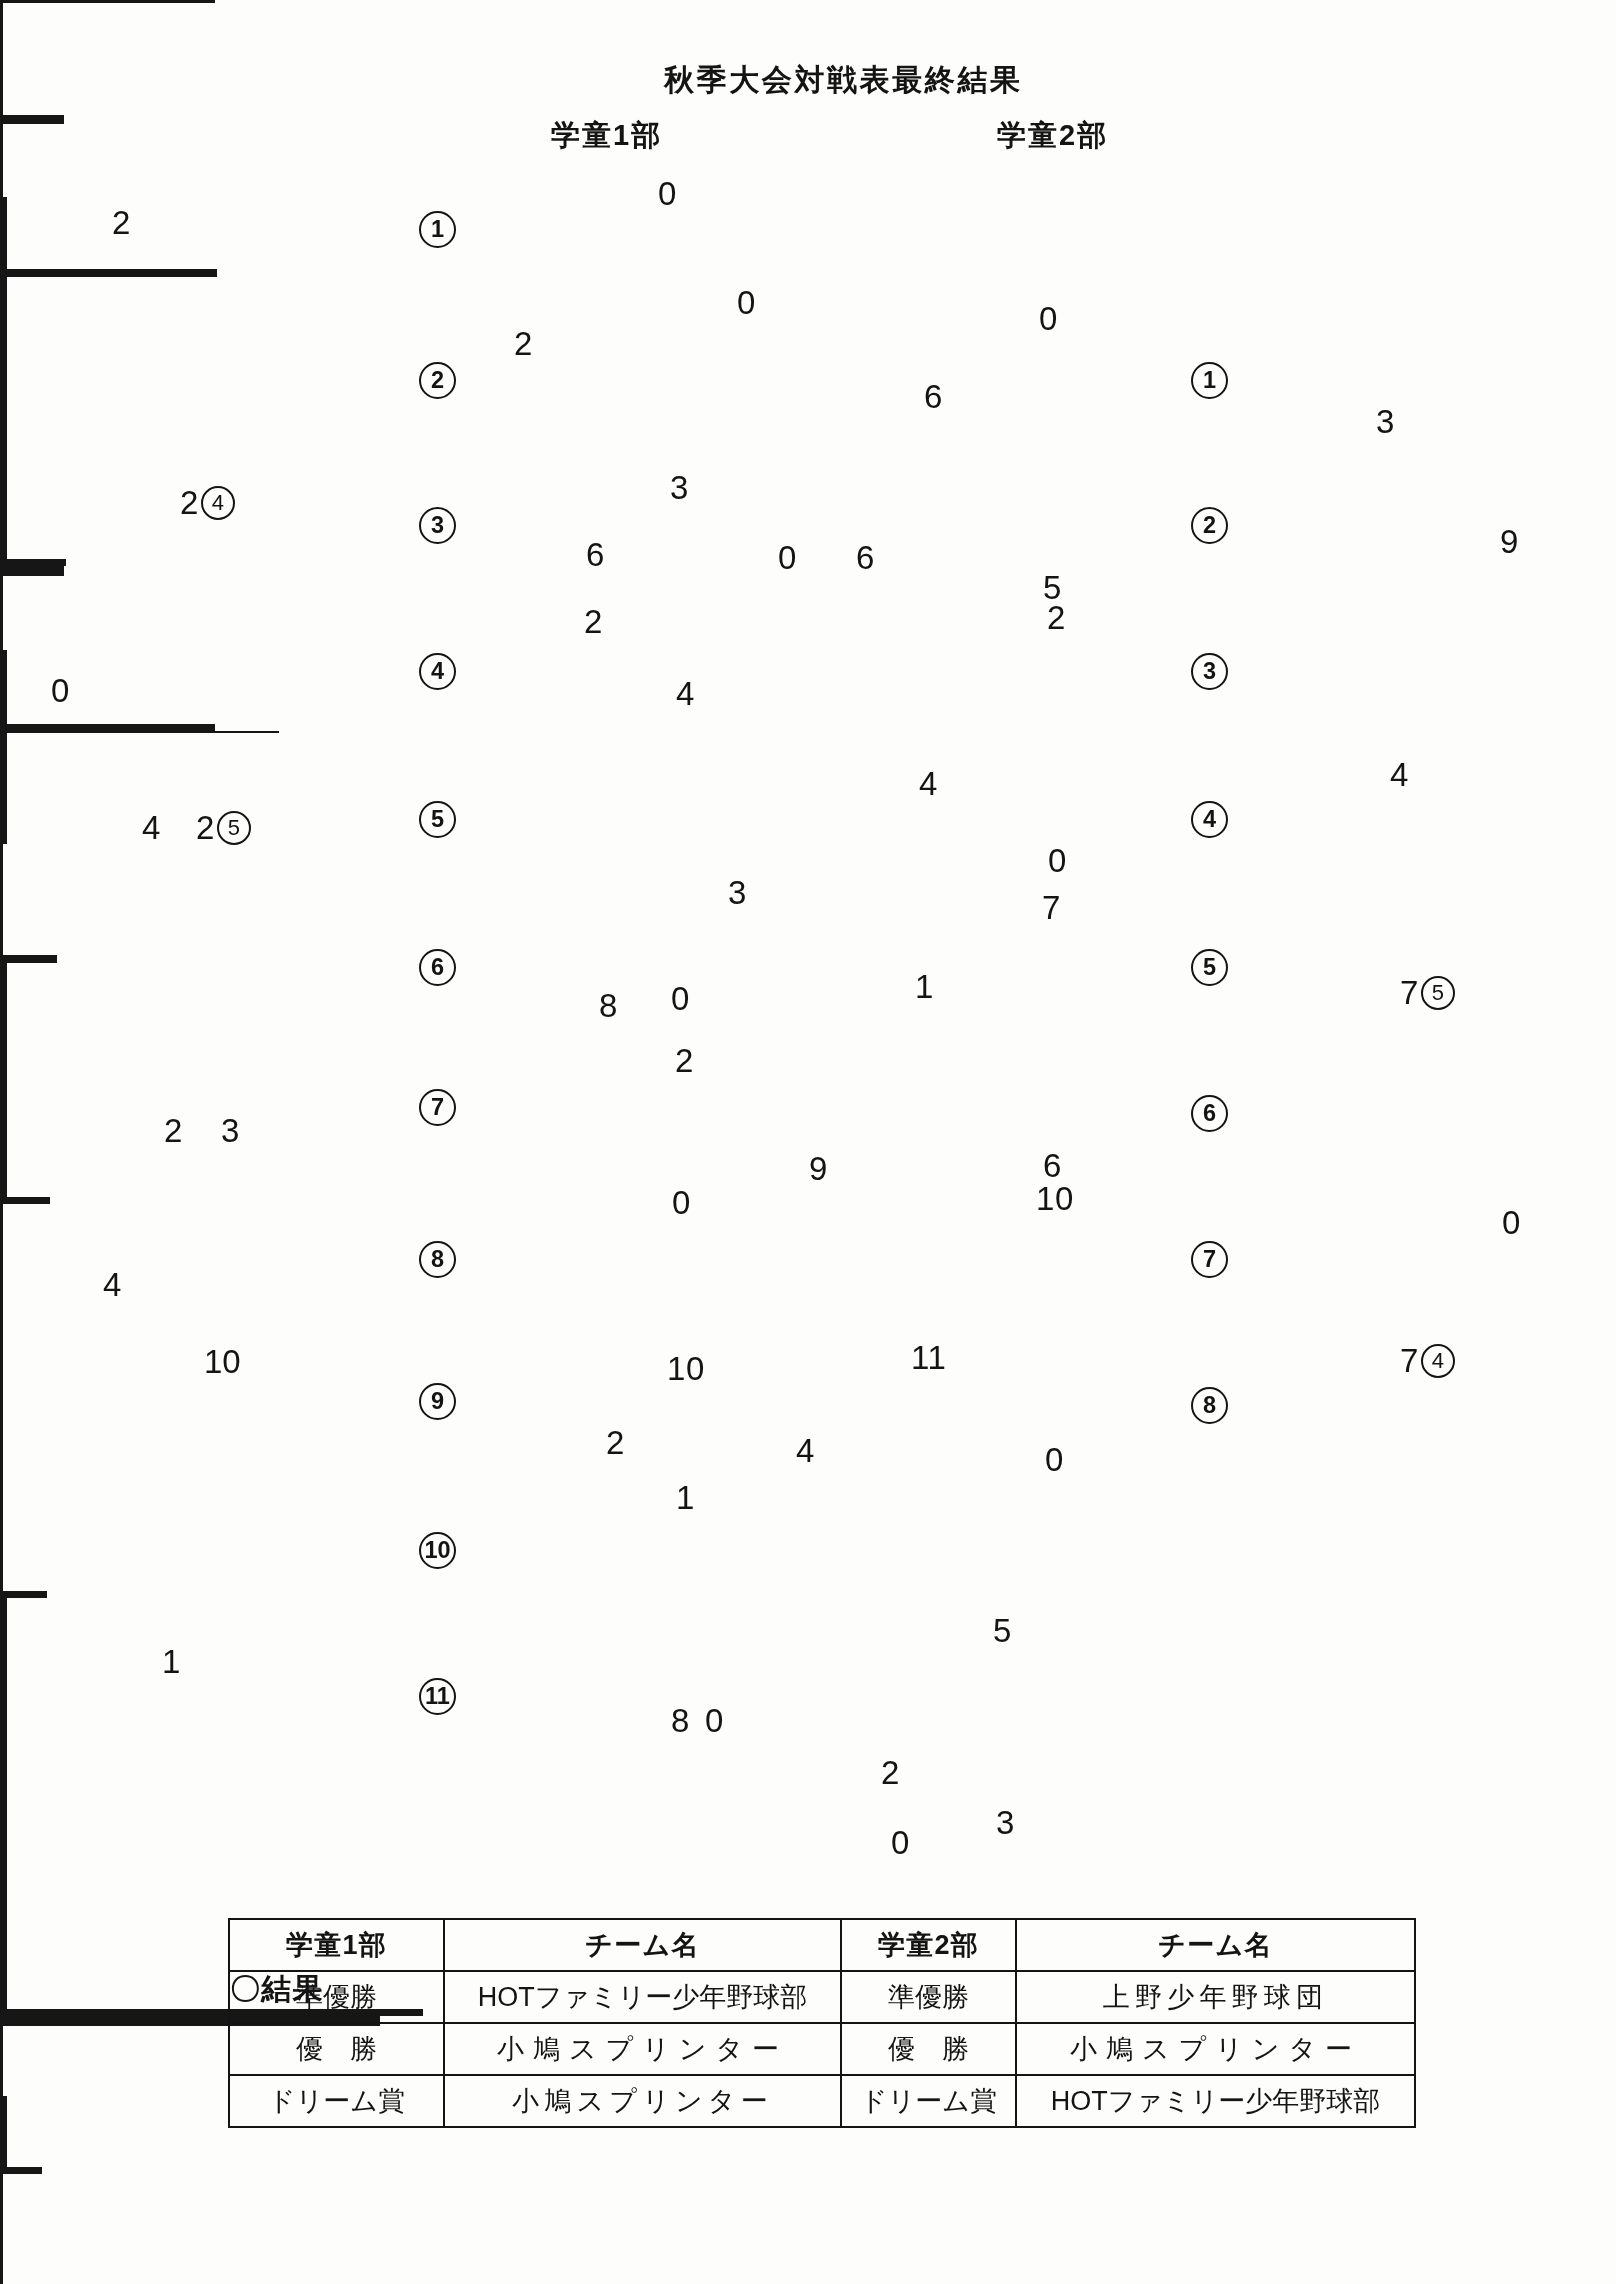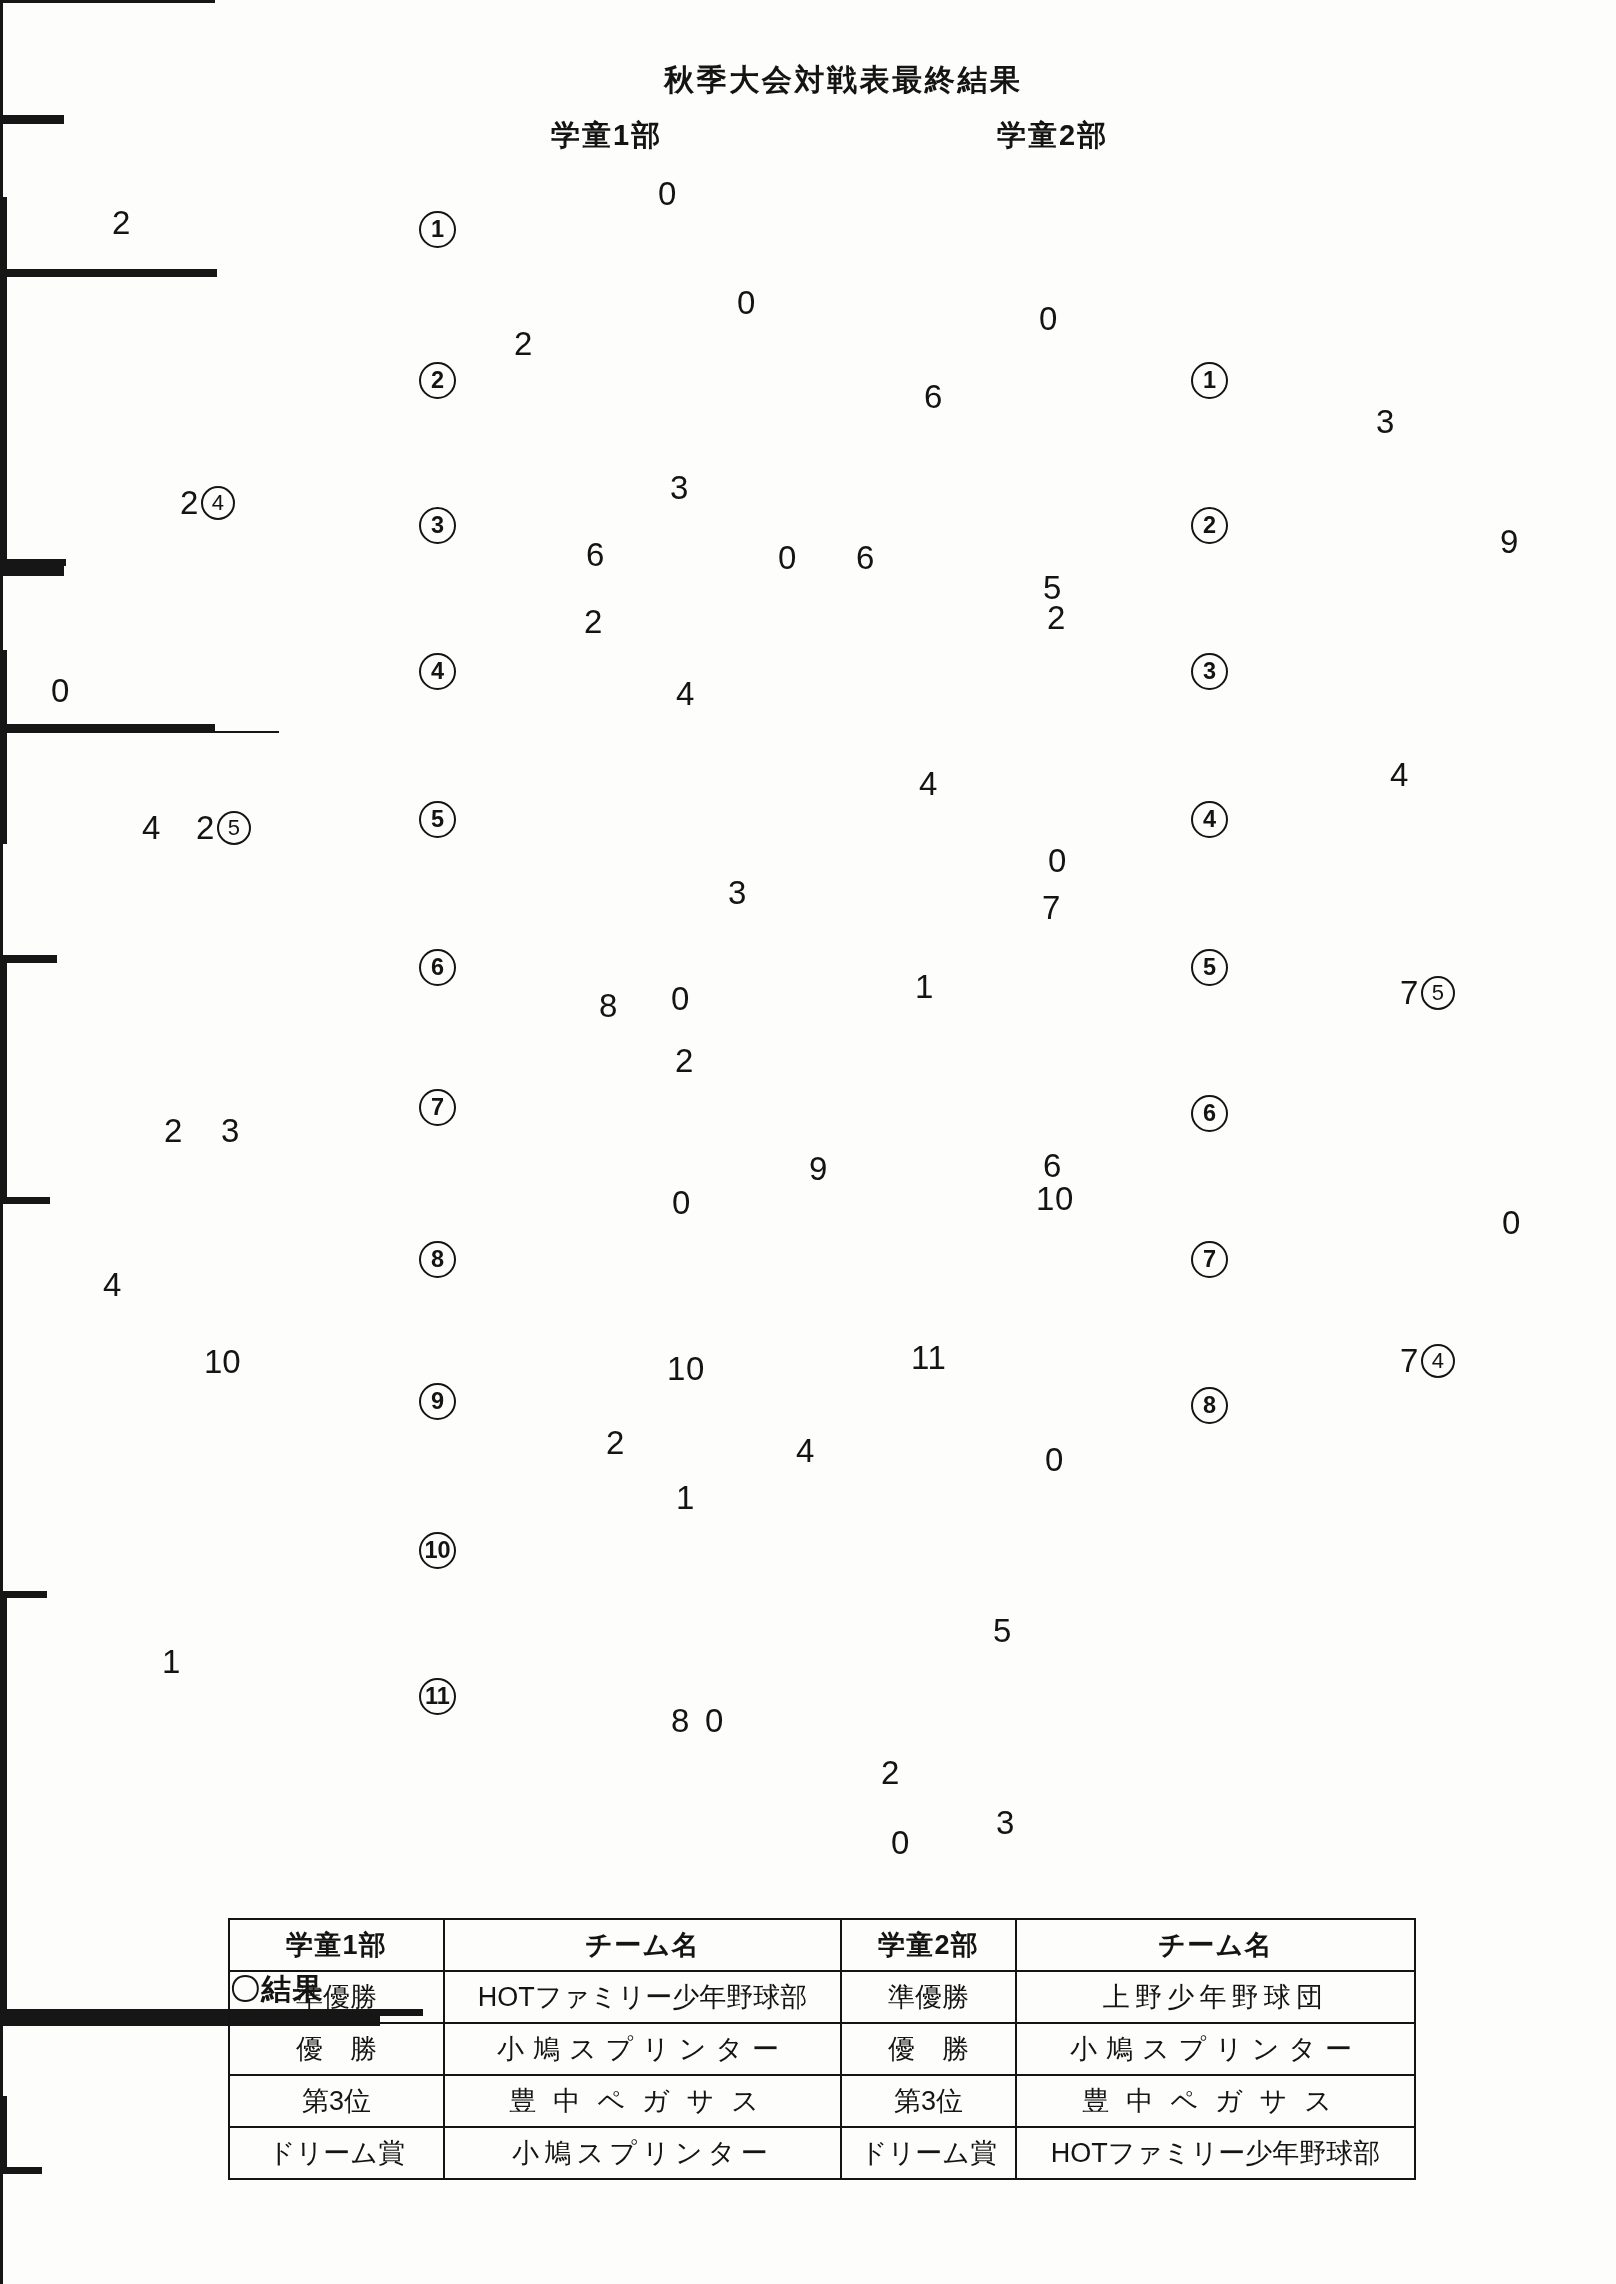--- a/index.html
+++ b/index.html
@@ -63,26 +63,20 @@
           <td>準優勝</td>
           <td class="sp0">HOTファミリー少年野球部</td>
           <td>準優勝</td>
           <td class="sp8">上野少年野球団</td>
         </tr>
         <tr>
           <td>優　勝</td>
           <td class="sp14">小鳩スプリンター</td>
           <td>優　勝</td>
           <td class="sp14">小鳩スプリンター</td>
-        </tr>
-        <tr>
-          <td>第3位</td>
-          <td class="sp26">豊中ペガサス</td>
-          <td>第3位</td>
-          <td class="sp26">豊中ペガサス</td>
         </tr>
         <tr>
           <td class="small">ドリーム賞</td>
           <td class="sp8">小鳩スプリンター</td>
           <td class="small">ドリーム賞</td>
           <td class="sp0">HOTファミリー少年野球部</td>
         </tr>
       </tbody>
   </table>
 <div class="ln" style="left: 465px; top: 230px; width: 215px; height: 2.6px;"></div>

